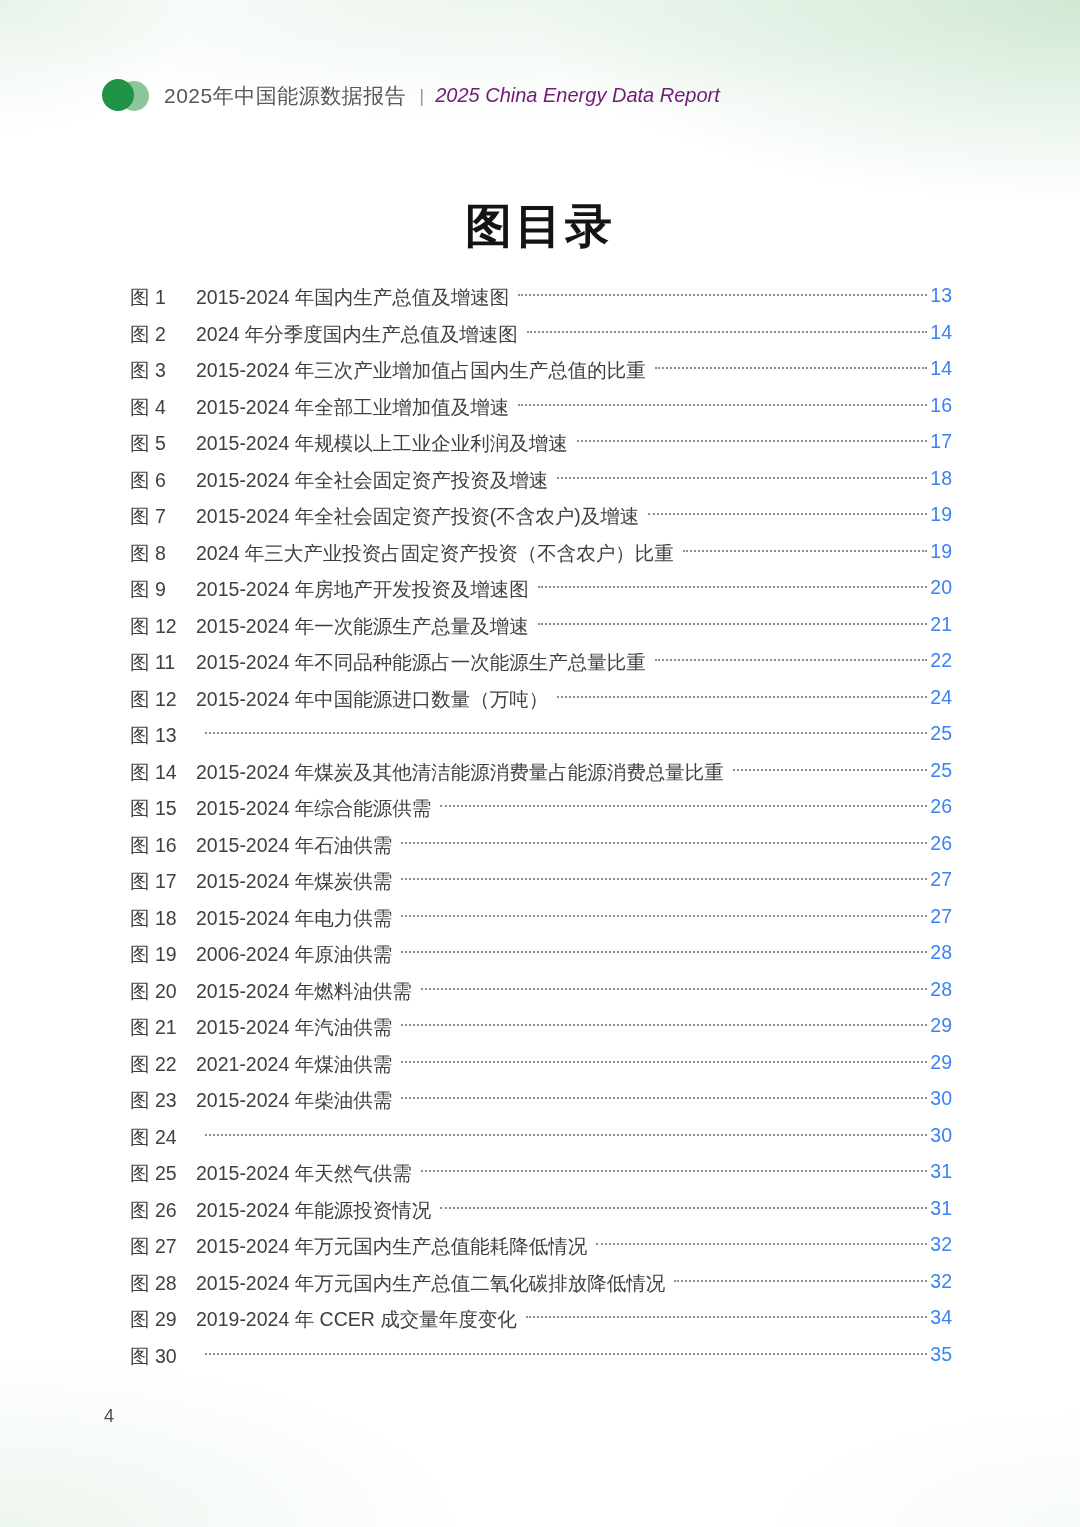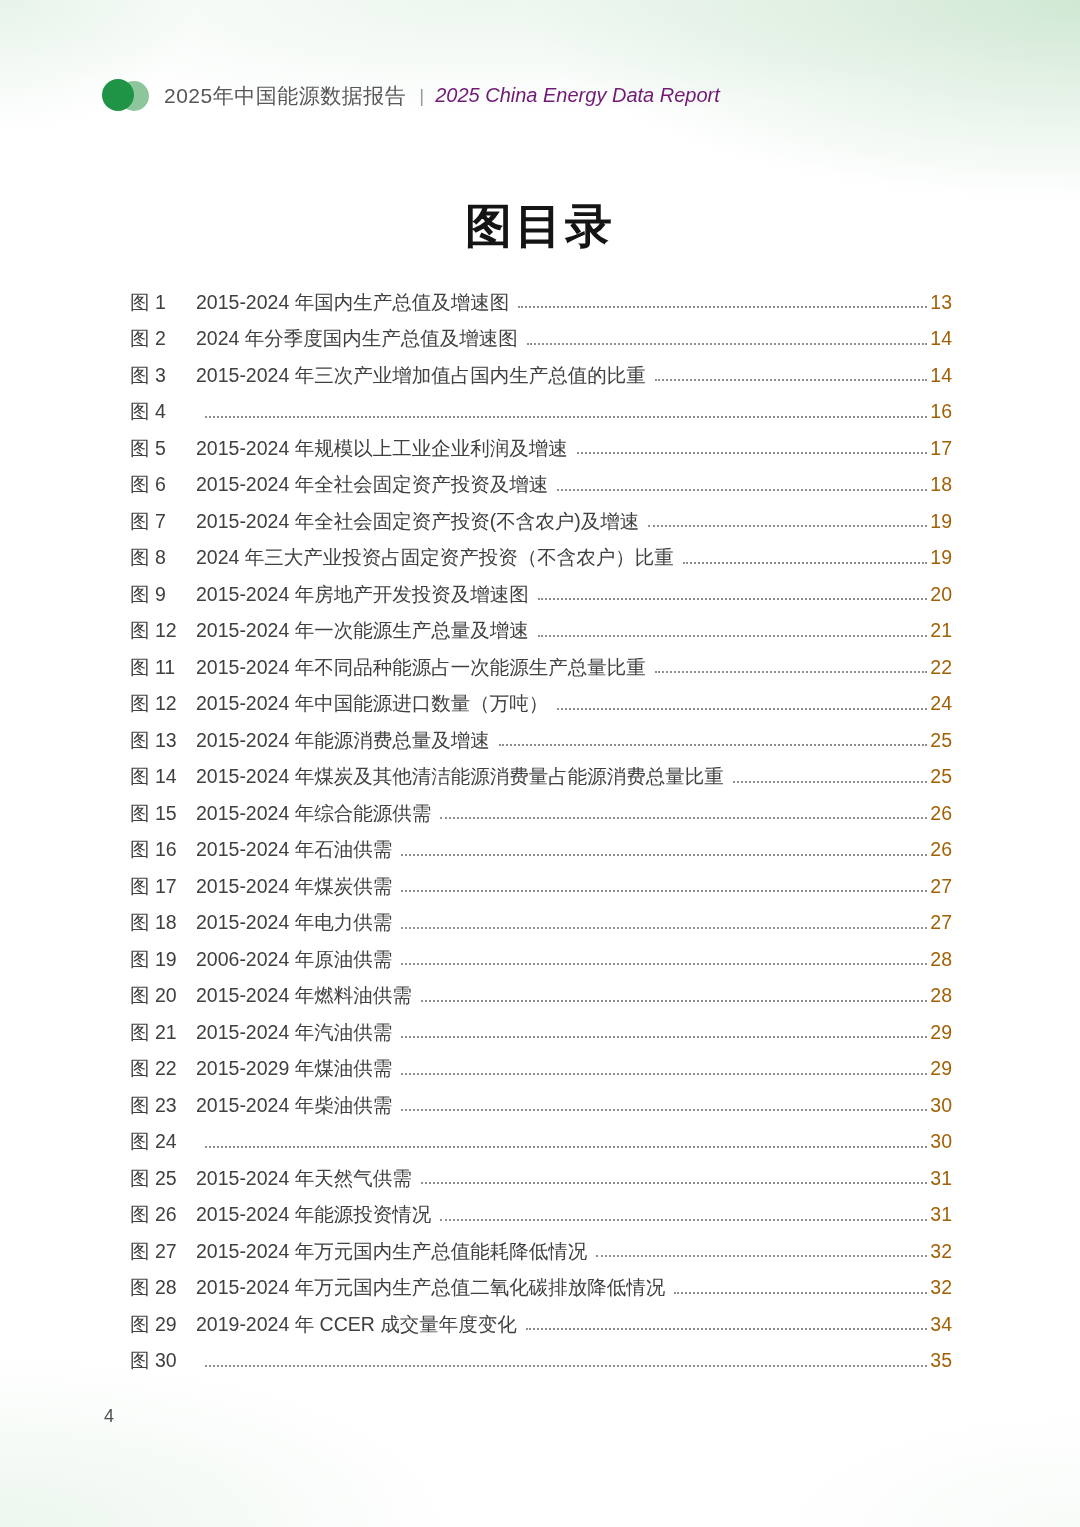--- a/index.html
+++ b/index.html
@@ -23,25 +23,25 @@
   .header-zh { font-size:21px; color:#575757; letter-spacing:0.5px; white-space:nowrap; }
   .header-sep { font-size:19px; color:#9a9a9a; margin:0 11px 0 13px; font-weight:300; }
   .header-en { font-size:20px; color:#701a75; font-style:italic; white-space:nowrap; }
 
   .page-title {
     position:absolute; top:195px; left:0; width:100%;
     text-align:center; font-size:47px; font-weight:700; color:#141414; letter-spacing:3px;
   }
 
   .toc { position:absolute; top:284px; left:130px; width:822px; }
-  .toc-row { height:36.5px; display:flex; align-items:center; font-size:19.5px; color:#404040; }
+  .toc-row { height:36.5px; display:flex; font-size:19.5px; color:#404040; }
   .toc-fig { width:66px; flex:none; }
   .toc-title { flex:none; white-space:nowrap; }
   .toc-leader { flex:1 1 auto; height:0; border-bottom:2px dotted #8e8e8e; margin:10px 3px 0 9px; min-width:20px; }
-  .toc-page { flex:none; color:#a16207; }
+  .toc-page { flex:none; color:#3b82f6; }
 
   .footer-page-number { position:absolute; left:104px; top:1406px; font-size:18px; color:#4f4f4f; }
 </style>
 </head>
 <body>
 
 <div class="header">
   <div class="logo">
     <div class="c-light"></div>
     <div class="c-dark"></div>
@@ -70,20 +70,21 @@
 
   <div class="toc-row">
     <span class="toc-fig">图 3</span>
     <span class="toc-title">2015-2024 年三次产业增加值占国内生产总值的比重</span>
     <span class="toc-leader"></span>
     <span class="toc-page">14</span>
   </div>
 
   <div class="toc-row">
     <span class="toc-fig">图 4</span>
+    <span class="toc-title">2015-2024 年全部工业增加值及增速</span>
     <span class="toc-leader"></span>
     <span class="toc-page">16</span>
   </div>
 
   <div class="toc-row">
     <span class="toc-fig">图 5</span>
     <span class="toc-title">2015-2024 年规模以上工业企业利润及增速</span>
     <span class="toc-leader"></span>
     <span class="toc-page">17</span>
   </div>
@@ -132,21 +133,20 @@
 
   <div class="toc-row">
     <span class="toc-fig">图 12</span>
     <span class="toc-title">2015-2024 年中国能源进口数量（万吨）</span>
     <span class="toc-leader"></span>
     <span class="toc-page">24</span>
   </div>
 
   <div class="toc-row">
     <span class="toc-fig">图 13</span>
-    <span class="toc-title">2015-2024 年能源消费总量及增速</span>
     <span class="toc-leader"></span>
     <span class="toc-page">25</span>
   </div>
 
   <div class="toc-row">
     <span class="toc-fig">图 14</span>
     <span class="toc-title">2015-2024 年煤炭及其他清洁能源消费量占能源消费总量比重</span>
     <span class="toc-leader"></span>
     <span class="toc-page">25</span>
   </div>
@@ -195,21 +195,21 @@
 
   <div class="toc-row">
     <span class="toc-fig">图 21</span>
     <span class="toc-title">2015-2024 年汽油供需</span>
     <span class="toc-leader"></span>
     <span class="toc-page">29</span>
   </div>
 
   <div class="toc-row">
     <span class="toc-fig">图 22</span>
-    <span class="toc-title">2015-2029 年煤油供需</span>
+    <span class="toc-title">2021-2024 年煤油供需</span>
     <span class="toc-leader"></span>
     <span class="toc-page">29</span>
   </div>
 
   <div class="toc-row">
     <span class="toc-fig">图 23</span>
     <span class="toc-title">2015-2024 年柴油供需</span>
     <span class="toc-leader"></span>
     <span class="toc-page">30</span>
   </div>

